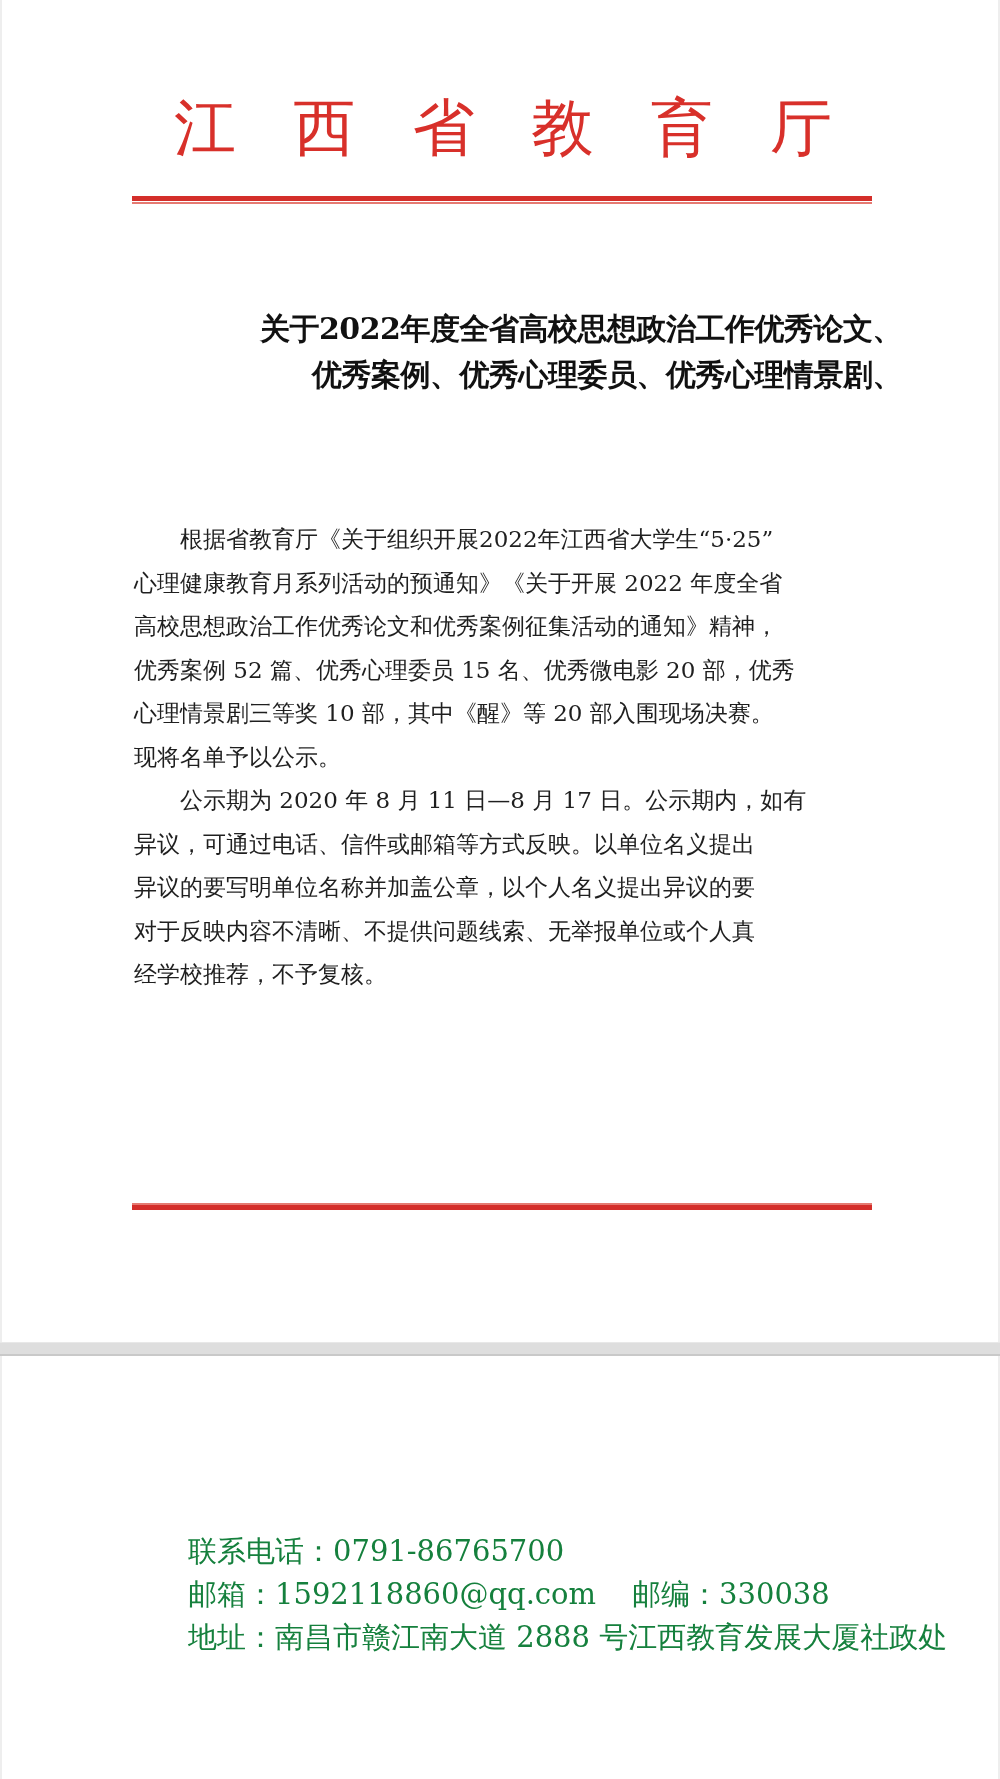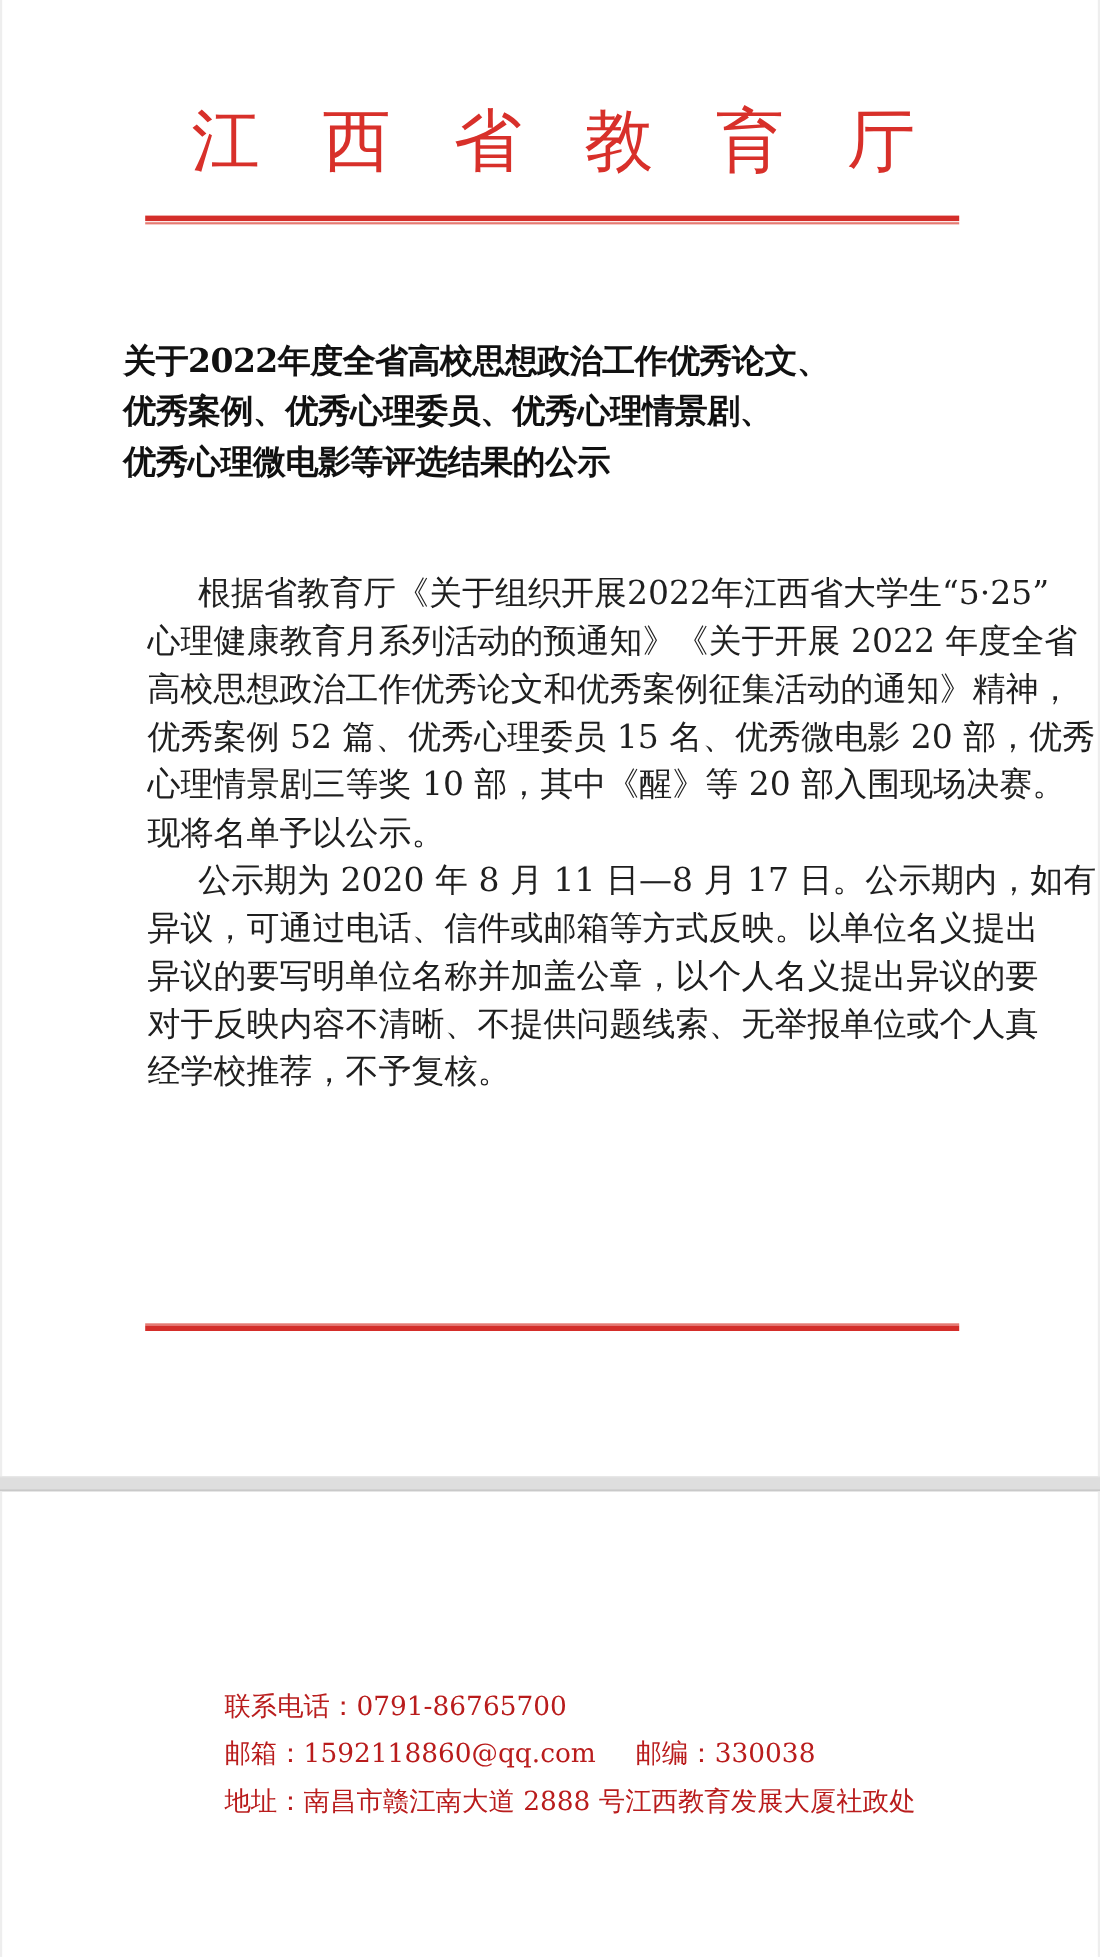--- a/index.html
+++ b/index.html
@@ -61,50 +61,50 @@
     position: absolute; left: 0; top: 6px; width: 100%; height: 2px;
     background: #e57a72;
   }
   #rule-top { top: 196px; }
   #rule-bottom { top: 1203px; }
 
   .doc-title {
     position: absolute;
     left: 110px; top: 306px;
     width: 790px;
-    text-align: left;
+    text-align: right;
     font-family: "DejaVu Serif", "Liberation Serif", serif;
     font-weight: bold;
     font-size: 30px;
     line-height: 46px;
     color: #111;
     letter-spacing: -0.5px;
   }
   .doc-title div { white-space: nowrap; }
 
   .body-text {
     position: absolute;
     left: 132px; top: 518px;
     width: 740px;
     font-family: "DejaVu Serif", "Liberation Serif", serif;
-    font-size: 30px;
+    font-size: 23px;
     line-height: 43.5px;
     color: #1f1f1f;
   }
   .body-text .line { white-space: nowrap; height: 43.5px; }
   .body-text .indent { padding-left: 46px; }
 
   .contact {
     position: absolute;
-    left: 148px; top: 1530px;
+    left: 132px; top: 1530px;
     width: 740px;
     font-family: "DejaVu Serif", "Liberation Serif", serif;
-    font-size: 24px;
+    font-size: 29px;
     line-height: 43px;
-    color: #b91c1c;
+    color: #15803d;
   }
   .contact .line { white-space: nowrap; height: 43px; }
   .contact .indent { padding-left: 56px; }
   .contact .gap { display: inline-block; width: 36px; }
 </style>
 </head>
 <body>
 
 <div class="page" id="page1">
   <div class="letterhead">
@@ -117,21 +117,20 @@
   </div>
 
   <div class="red-rule" id="rule-top">
     <div class="thick"></div>
     <div class="thin"></div>
   </div>
 
   <div class="doc-title">
     <div>关于2022年度全省高校思想政治工作优秀论文、</div>
     <div>优秀案例、优秀心理委员、优秀心理情景剧、</div>
-    <div>优秀心理微电影等评选结果的公示</div>
   </div>
 
   <div class="body-text">
     <div class="line indent">根据省教育厅《关于组织开展2022年江西省大学生“5·25”</div>
     <div class="line">心理健康教育月系列活动的预通知》《关于开展 2022 年度全省</div>
     <div class="line">高校思想政治工作优秀论文和优秀案例征集活动的通知》精神，</div>
     <div class="line">优秀案例 52 篇、优秀心理委员 15 名、优秀微电影 20 部，优秀</div>
     <div class="line">心理情景剧三等奖 10 部，其中《醒》等 20 部入围现场决赛。</div>
     <div class="line">现将名单予以公示。</div>
     <div class="line indent">公示期为 2020 年 8 月 11 日—8 月 17 日。公示期内，如有</div>

